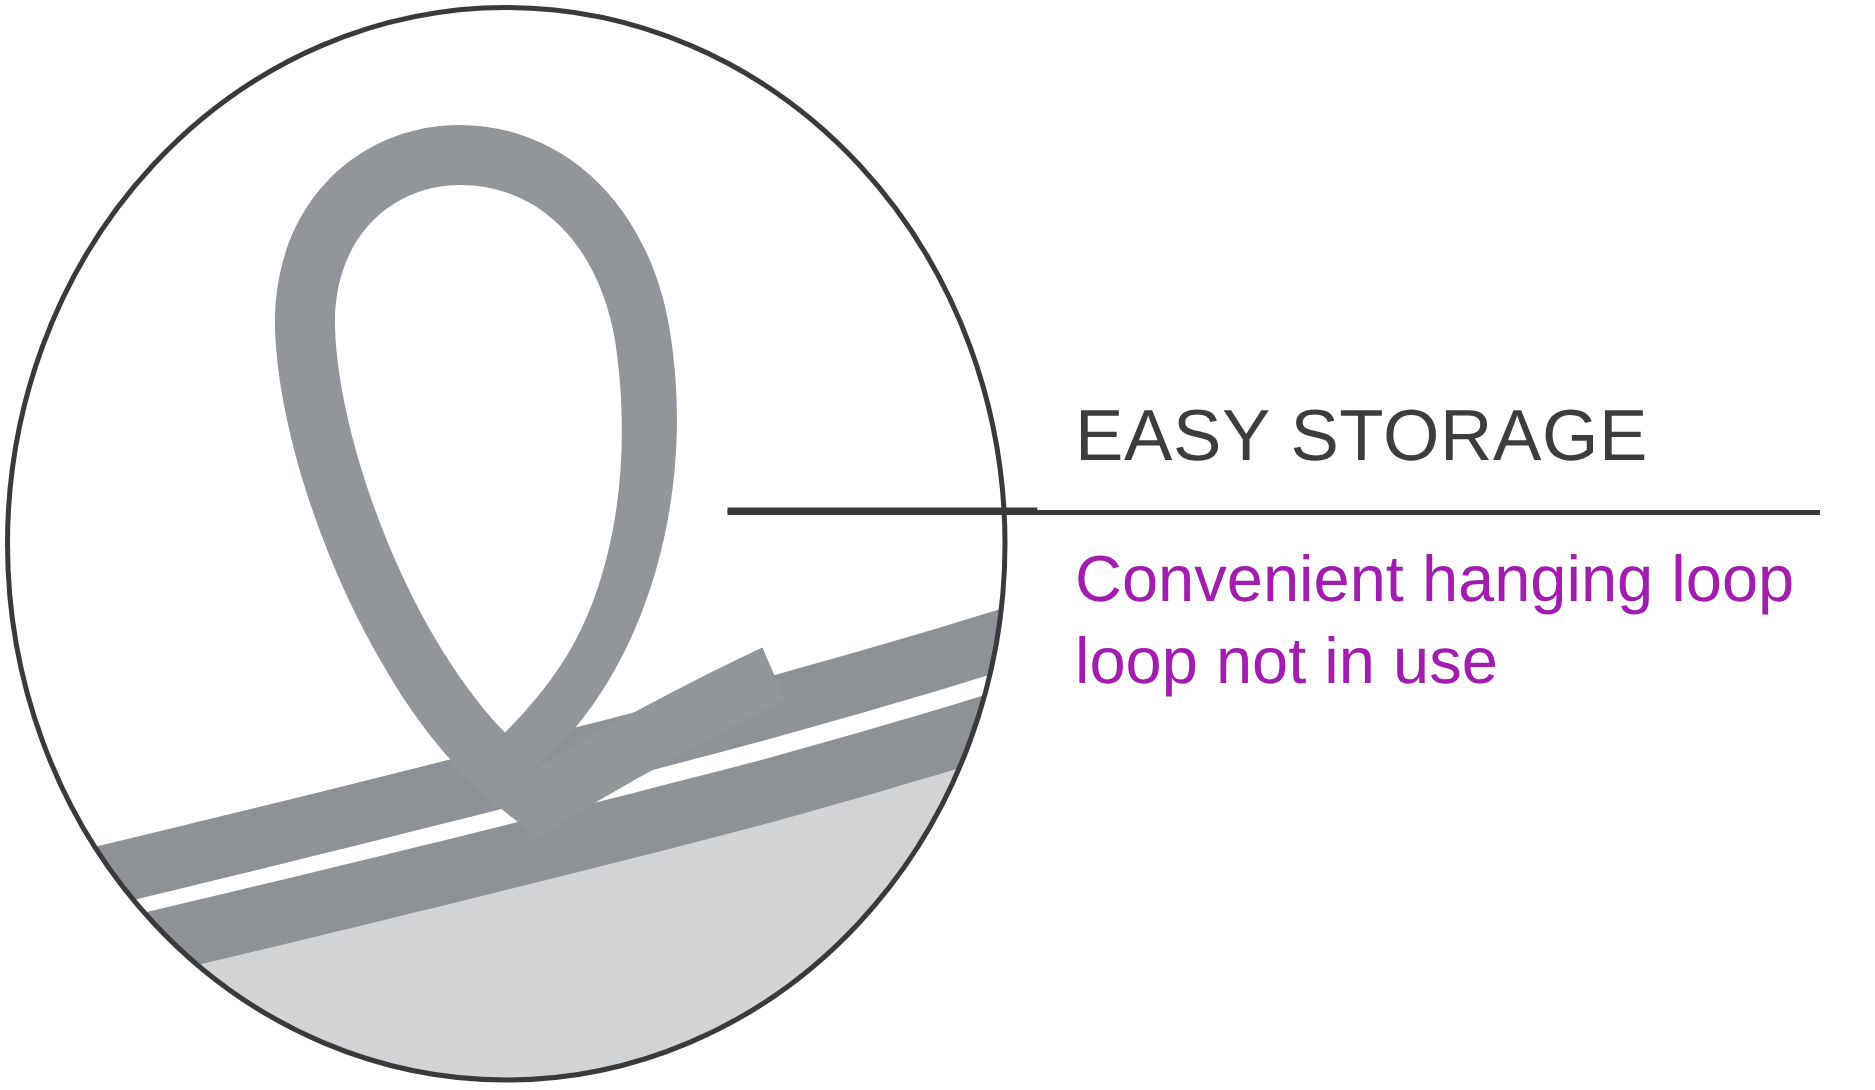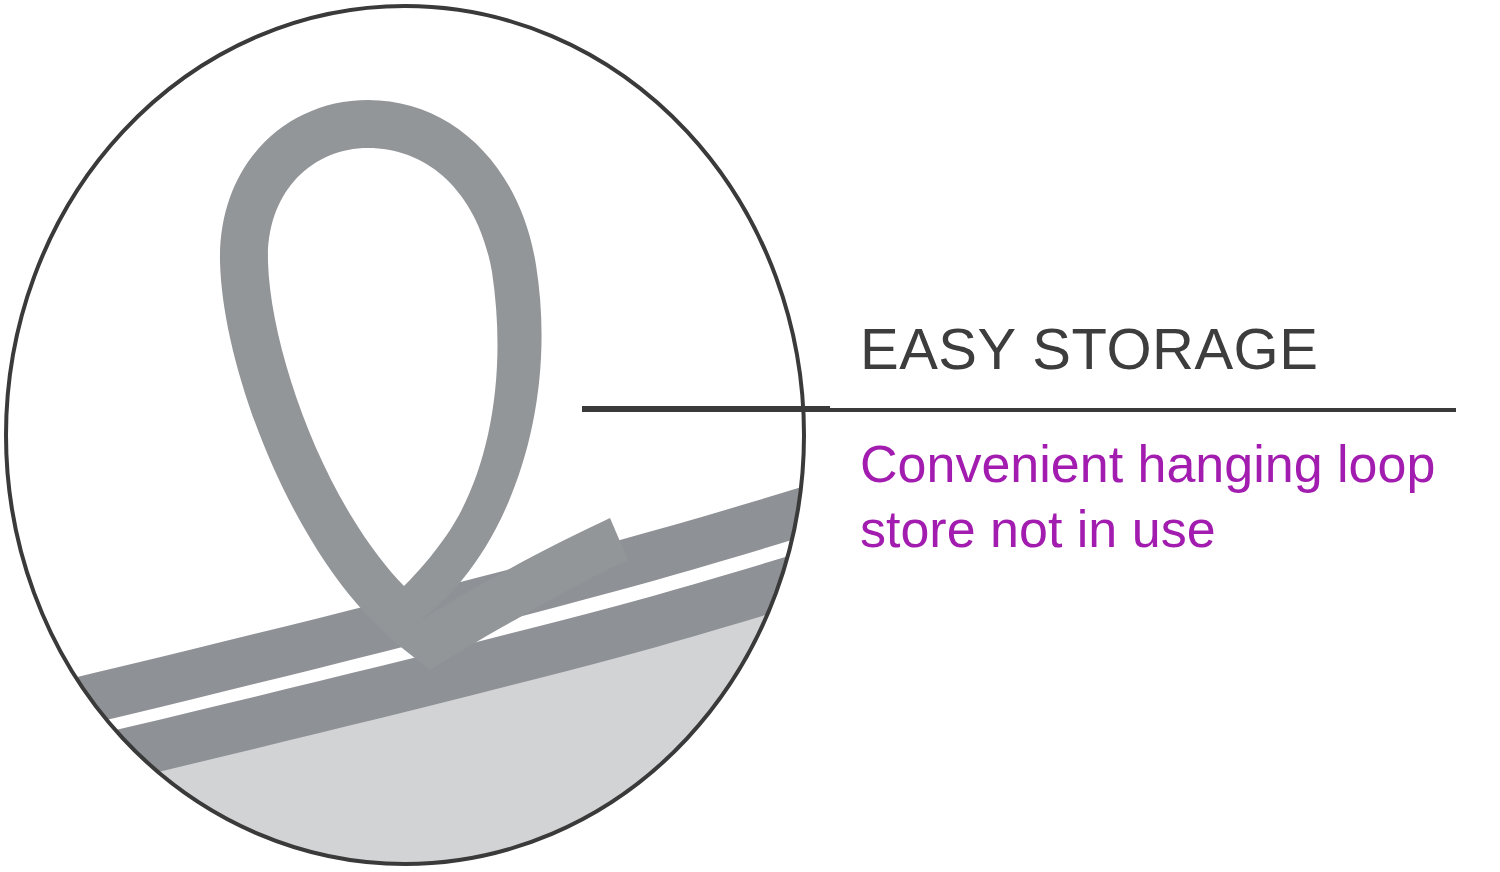--- a/index.html
+++ b/index.html
@@ -137,18 +137,18 @@
   </div>
 
   <div id="callout">
 
     <div id="callout-title">EASY STORAGE</div>
 
     <div id="callout-rule"></div>
 
     <div id="callout-body">
       <span class="line">Convenient hanging loop</span>
-      <span class="line">store not in use</span>
+      <span class="line">loop not in use</span>
     </div>
 
   </div>
 
 </div>
 
 </body></html>

